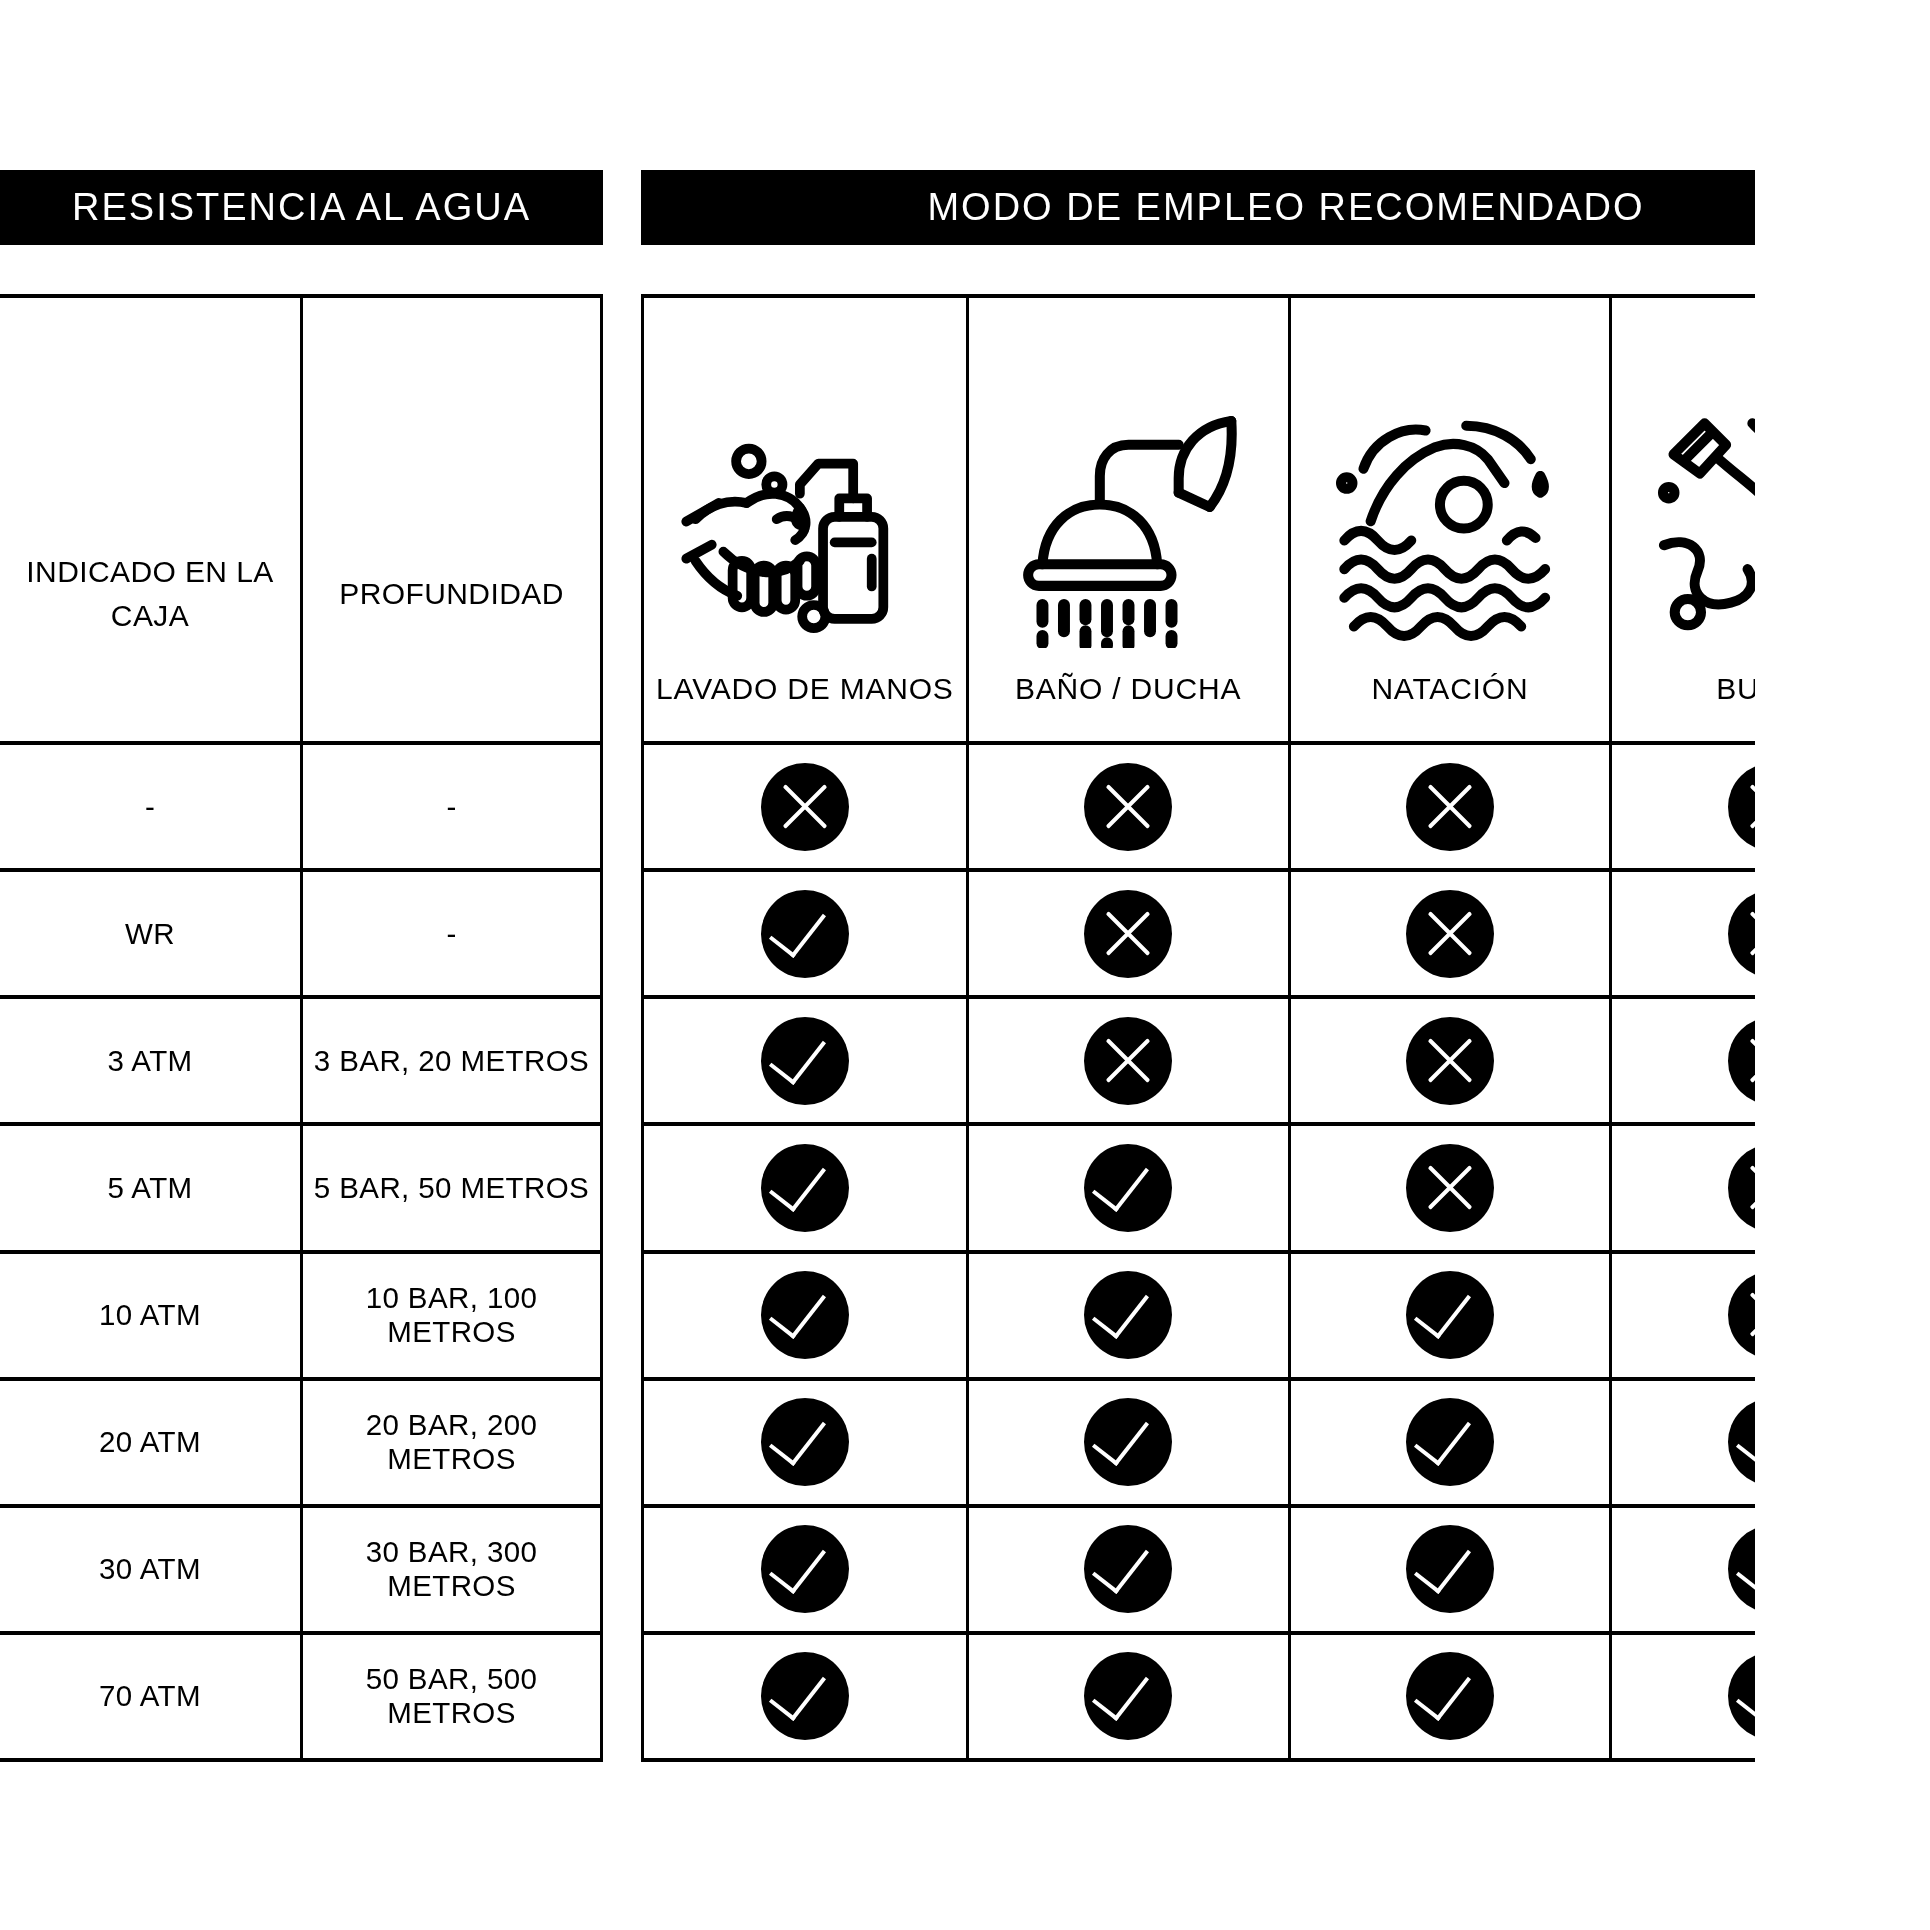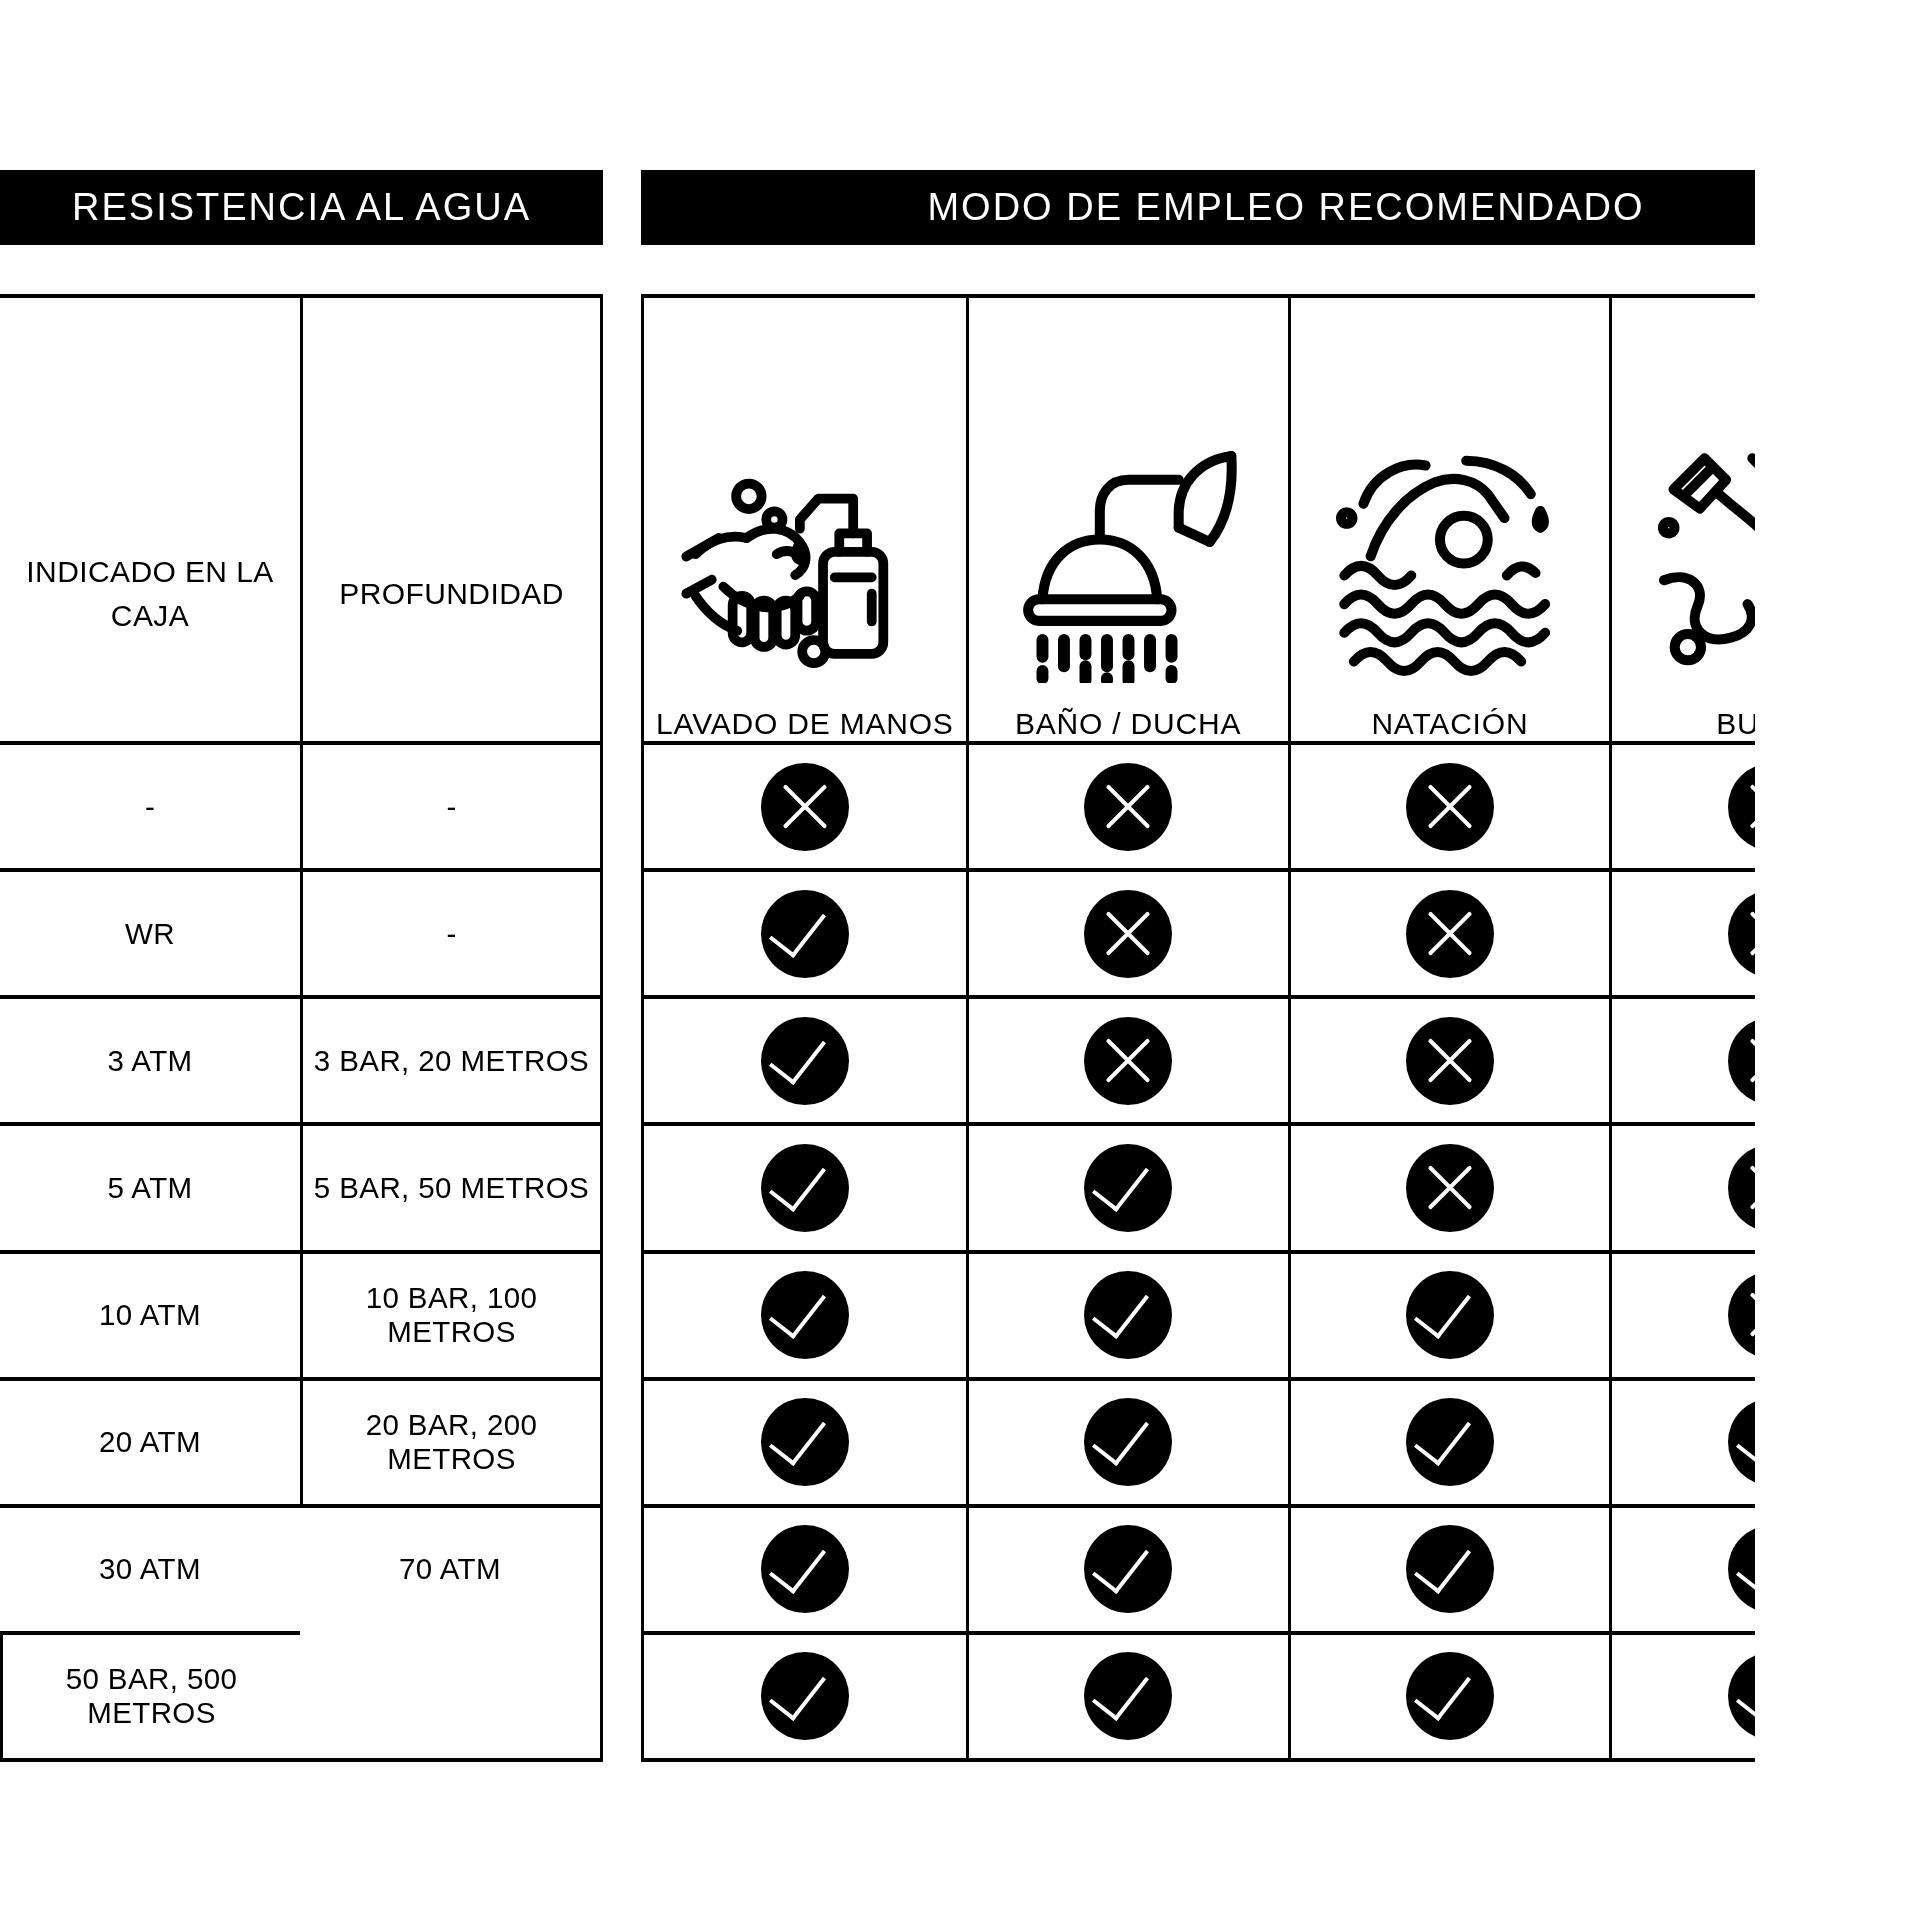--- a/index.html
+++ b/index.html
@@ -40,21 +40,21 @@
   .lt-cell {
     display: flex; align-items: center; justify-content: center;
     font-size: 29.5px; letter-spacing: 0.4px; text-align: center;
   }
   .lt-head { padding-top: 148px; font-size: 30px; line-height: 1.45; }
   .lt-head span { display: inline-block; max-width: 263px; }
 
   .rt-cell { display: flex; align-items: center; justify-content: center; }
   .rt-head {
     flex-direction: column; justify-content: flex-end;
-    gap: 24px;
+    padding-bottom: 35px; gap: 24px;
   }
   .rt-label { font-size: 30px; letter-spacing: 0.8px; text-align: center; }
   .icon { width: 255px; height: 239px; flex: none; }
 
   
   .mark { position: relative; width: 88px; height: 88px; border-radius: 50%; background: #000; flex: none; }
   .mark--cross::before, .mark--cross::after {
     content: ""; position: absolute; left: 42px; top: 14.4px;
     width: 4px; height: 59px; background: #fff; border-radius: 1.6px;
   }
@@ -124,20 +124,23 @@
 
     <div class="lt-cell bt">
         <span>20 ATM</span>
       </div>
     <div class="lt-cell bt bl">
         <span>20 BAR, 200 METROS</span>
       </div>
 
     <div class="lt-cell bt">
         <span>30 ATM</span>
+      </div>
+    <div class="lt-cell bt bl">
+        <span>30 BAR, 300 METROS</span>
       </div>
 
     <div class="lt-cell bt">
         <span>70 ATM</span>
       </div>
     <div class="lt-cell bt bl">
         <span>50 BAR, 500 METROS</span>
       </div>
   </div>
 

